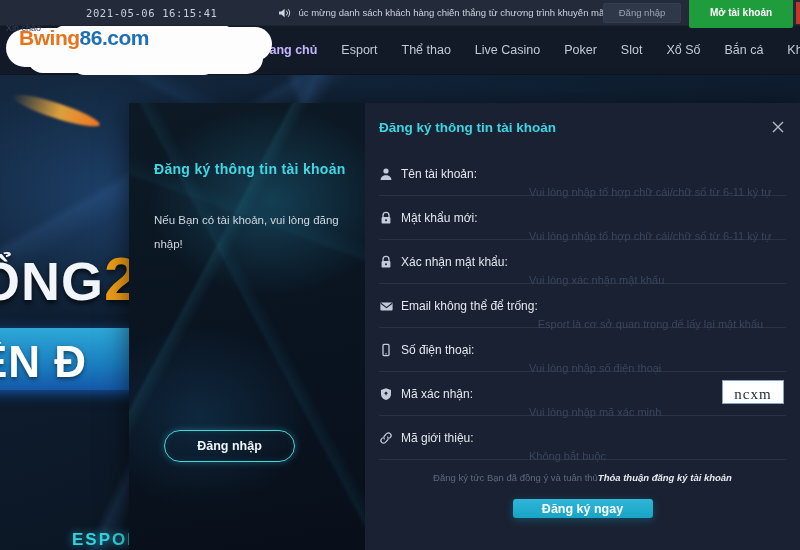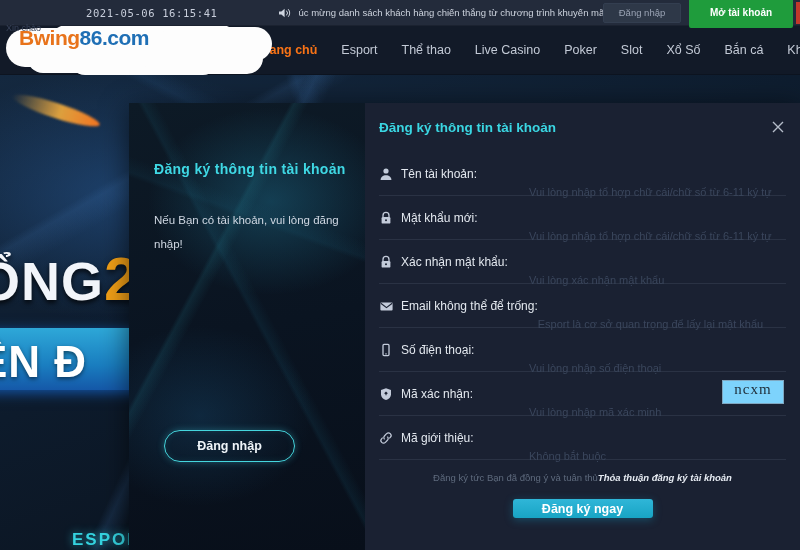--- a/index.html
+++ b/index.html
@@ -70,21 +70,21 @@
   }
   .logo-a { color: #e8731b; }
   .logo-b { color: #1f6fb5; }
   .nav-realtime {
     margin-left: 168px; font-size: 10px; color: #8b93a3; white-space: nowrap;
   }
   .nav-items { display: flex; align-items: center; margin-left: 16px; flex: 1; }
   .nav-item {
     font-size: 12.5px; color: #c3cad6; padding: 0 12px; white-space: nowrap;
   }
-  .nav-item.active { color: #f97316; font-weight: bold; }
+  .nav-item.active { color: #c4b5fd; font-weight: bold; }
 
   
   .hero {
     position: absolute; top: 75px; left: 0; width: 800px; height: 475px;
     background:
       radial-gradient(ellipse 300px 180px at 120px 120px, rgba(40,90,150,.55), transparent 70%),
       radial-gradient(ellipse 260px 200px at 470px 300px, rgba(20,70,110,.5), transparent 70%),
       linear-gradient(160deg, #14283f 0%, #0d1b2c 45%, #0a1019 100%);
     overflow: hidden; z-index: 10;
   }
@@ -190,22 +190,22 @@
   .flabel {
     font-size: 12px; color: #e3e8ef; white-space: nowrap;
     min-width: 128px; flex: none;
   }
   .fph {
     font-size: 11px; color: #3a465c; white-space: nowrap;
     overflow: hidden; flex: 1; margin-top: 36px;
   }
   .captcha {
     position: absolute; right: 2px; top: 8px; width: 62px; height: 24px;
-    background: #7dd3fc; border: 1px solid #7fa7c0;
-    display: flex; align-items: flex-start; justify-content: center;
+    background: #ffffff; border: 1px solid #7fa7c0;
+    display: flex; align-items: flex-end; justify-content: center;
     font-family: "Liberation Serif", serif; font-size: 15px; color: #20303c;
     letter-spacing: 1px; overflow: hidden;
   }
   .captcha span:nth-child(2) { font-size: 11px; transform: translateY(4px); display:inline-block; }
   .terms {
     text-align: center; font-size: 9.5px; color: #5e6a7d;
     margin-top: 12px; white-space: nowrap;
   }
   .terms b { color: #e6ebf2; font-style: italic; }
   .submit {

